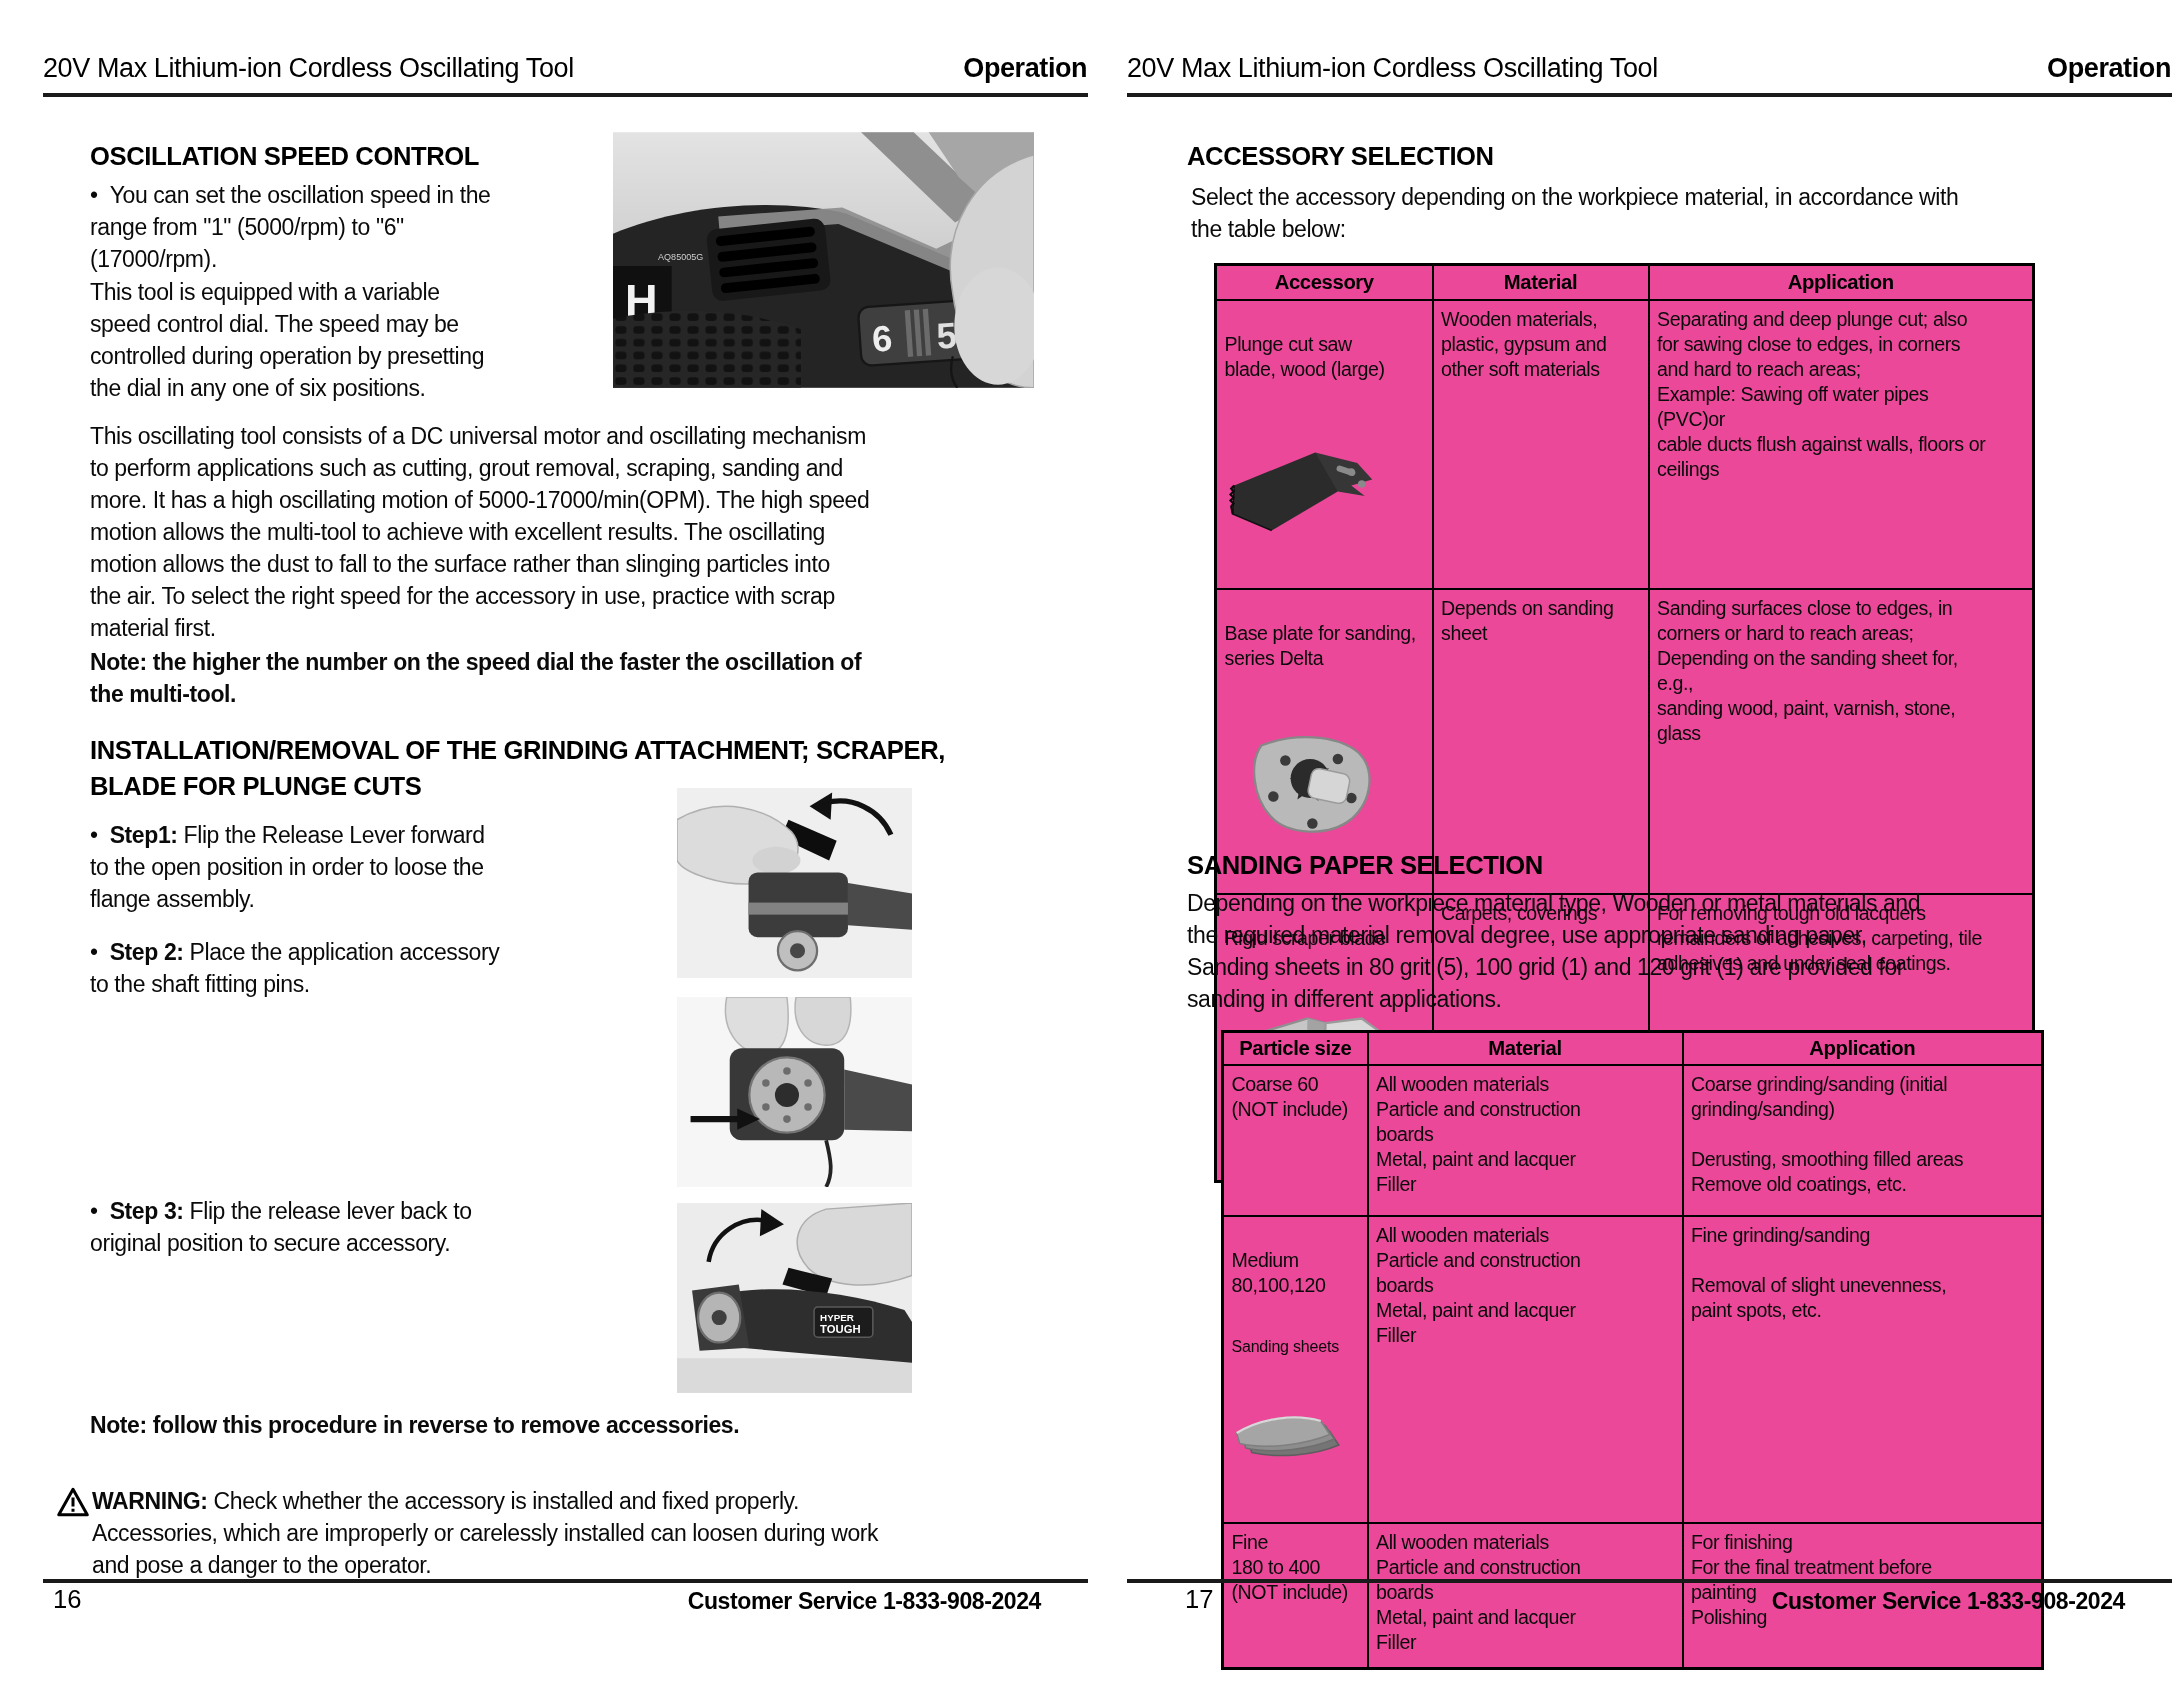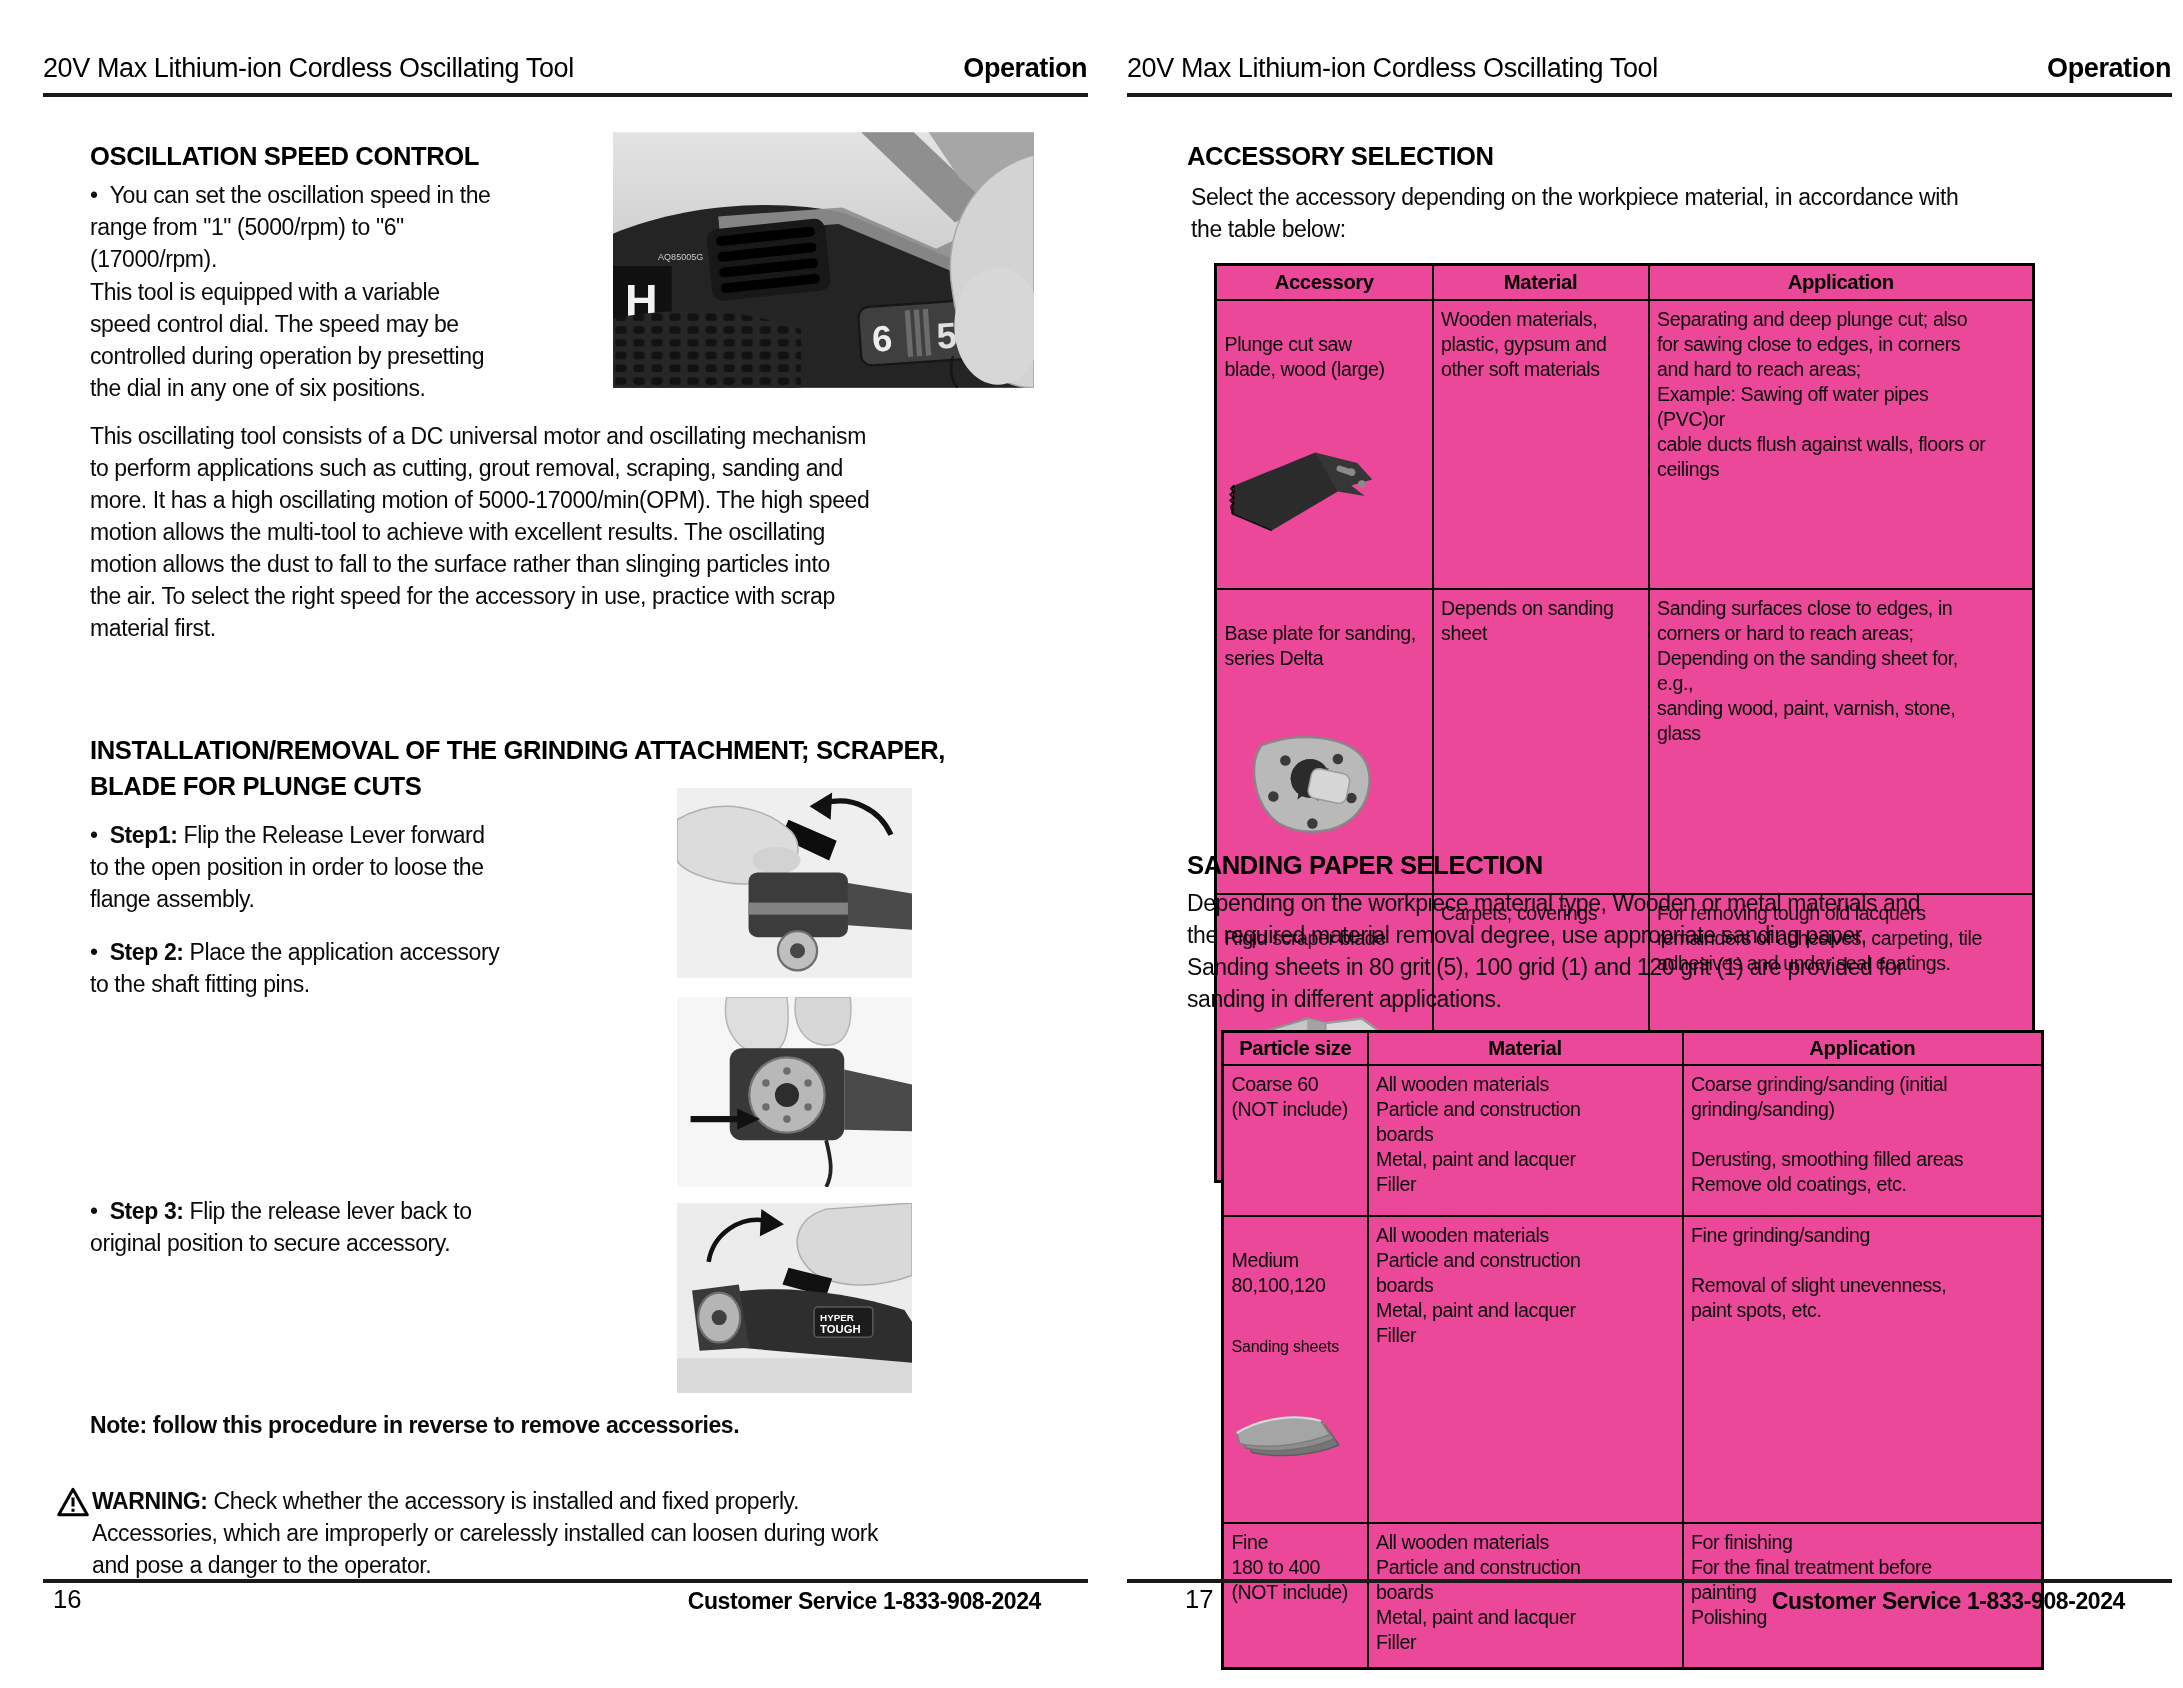--- a/index.html
+++ b/index.html
@@ -99,20 +99,22 @@
     </div>
 
     <div class="t" style="left:90px;top:420px;width:978px;">This oscillating tool consists of a DC universal motor and oscillating mechanism
 to perform applications such as cutting, grout removal, scraping, sanding and
 more. It has a high oscillating motion of 5000-17000/min(OPM). The high speed
 motion allows the multi-tool to achieve with excellent results. The oscillating
 motion allows the dust to fall to the surface rather than slinging particles into
 the air. To select the right speed for the accessory in use, practice with scrap
 material first.</div>
 
+    <div class="t bold" style="left:90px;top:646px;width:978px;">Note: the higher the number on the speed dial the faster the oscillation of
+the multi-tool.</div>
 
     <div class="h" style="left:90px;top:732px;">INSTALLATION/REMOVAL OF THE GRINDING ATTACHMENT; SCRAPER,
 BLADE FOR PLUNGE CUTS</div>
 
     <div class="t" style="left:90px;top:819px;width:527px;"><span class="blt">•</span><span class="bold">Step1:</span><span> Flip the Release Lever forward
 to the open position in order to loose the
 flange assembly.</span></div>
 
     <div class="photo" style="left:677px;top:788px;width:235px;height:190px;">
       <svg width="235" height="190" viewBox="0 0 312 252">

